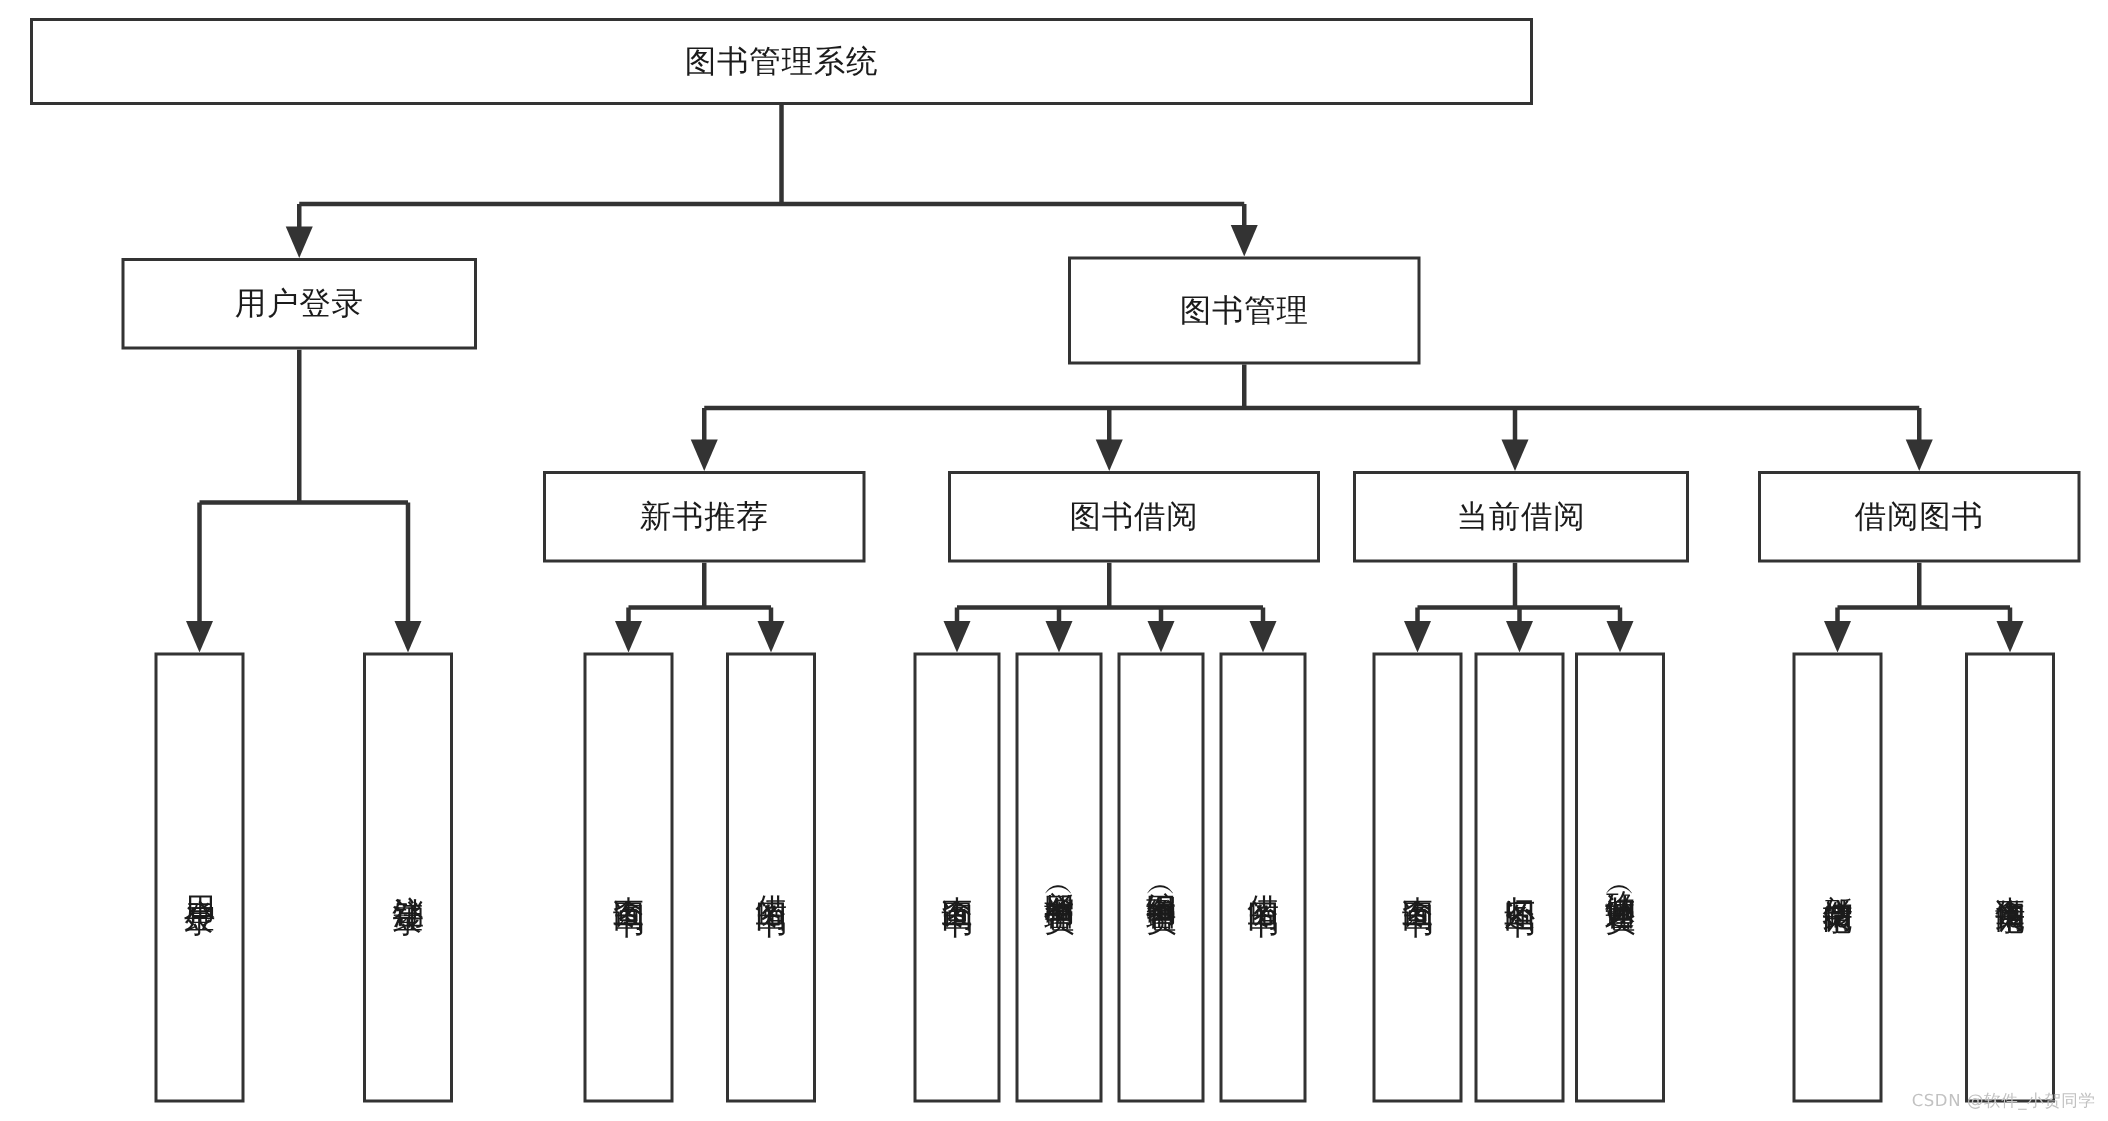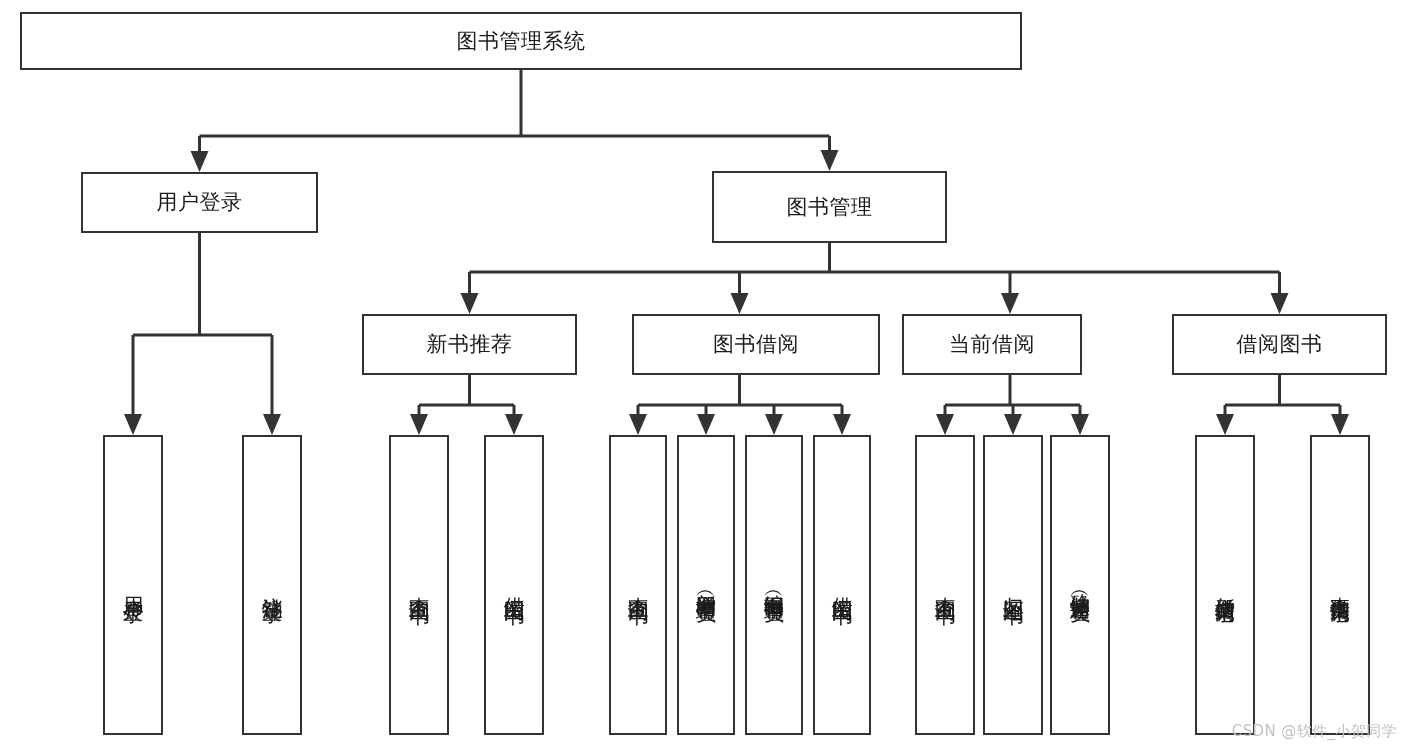--- a/index.html
+++ b/index.html
@@ -59,21 +59,21 @@
     white-space: nowrap;
   }
   .node.vertical.tall-text .label {
     letter-spacing: 1.5px;
     font-size: 20px;
   }
   #watermark {
     position: absolute;
     right: 8px;
     bottom: 6px;
-    font-size: 15px;
+    font-size: 11px;
     color: #c2c2c2;
     letter-spacing: 0.4px;
     white-space: nowrap;
     user-select: none;
   }
 </style>
 </head>
 <body>
 
 <div id="diagram-root">
@@ -142,21 +142,21 @@
       </div>
       <div class="node horizontal" style="left: 712px; top: 171px; width: 235px; height: 72px;">
         <span class="label">图书管理</span>
       </div>
       <div class="node horizontal" style="left: 362px; top: 314px; width: 215px; height: 61px;">
         <span class="label">新书推荐</span>
       </div>
       <div class="node horizontal" style="left: 632px; top: 314px; width: 248px; height: 61px;">
         <span class="label">图书借阅</span>
       </div>
-      <div class="node horizontal" style="left: 902px; top: 314px; width: 180px; height: 61px; font-family: Liberation Serif, serif;">
+      <div class="node horizontal" style="left: 902px; top: 314px; width: 224px; height: 61px; font-family: Liberation Serif, serif;">
         <span class="label">当前借阅</span>
       </div>
       <div class="node horizontal" style="left: 1172px; top: 314px; width: 215px; height: 61px;">
         <span class="label">借阅图书</span>
       </div>
       <div class="node vertical" style="left: 103px; top: 435px; width: 60px; height: 300px;">
         <span class="label">用户登录</span>
       </div>
       <div class="node vertical" style="left: 242px; top: 435px; width: 60px; height: 300px;">
         <span class="label">注销登录</span>

